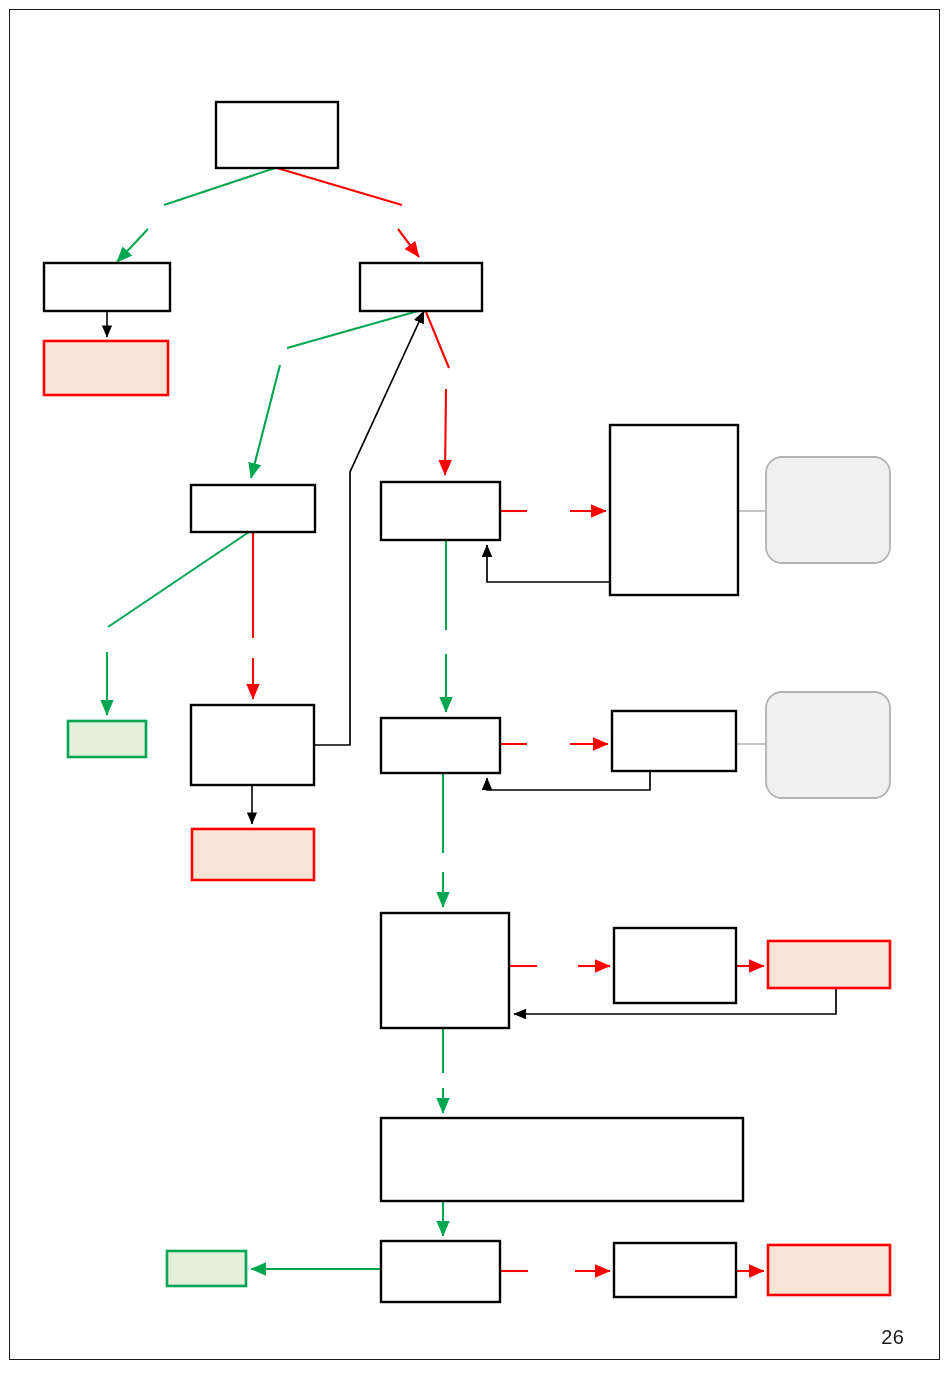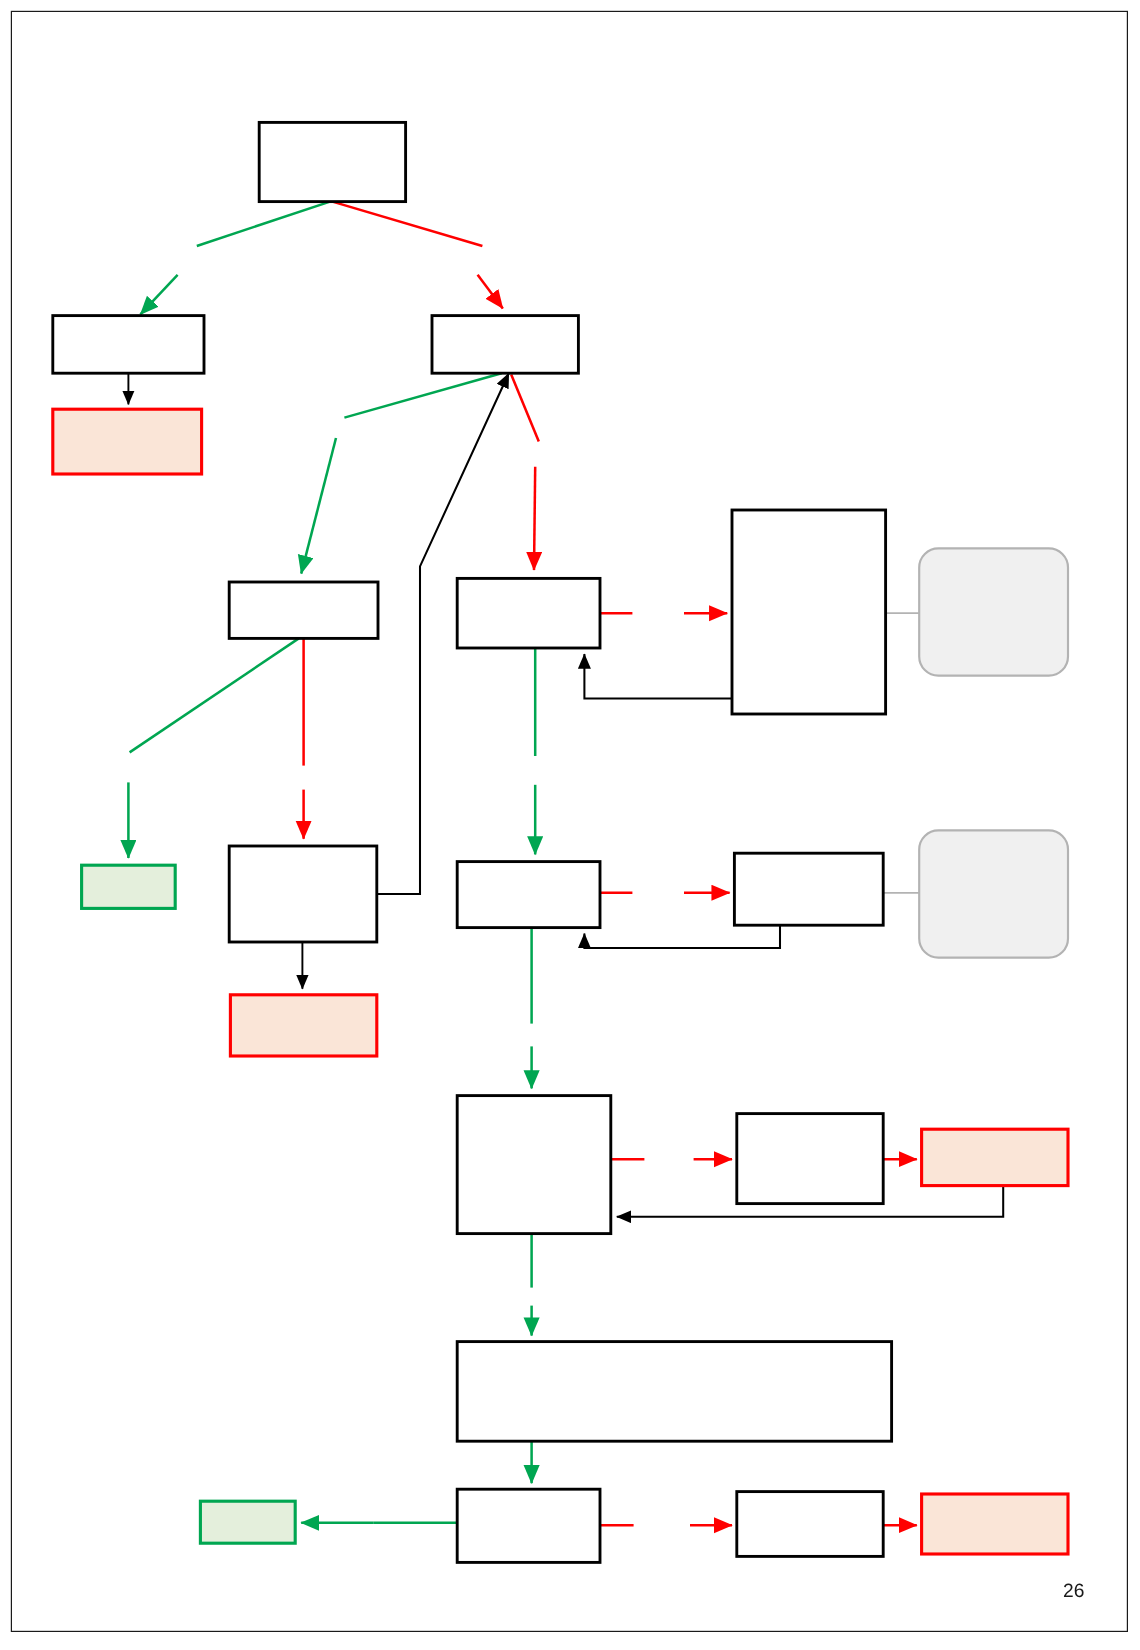--- a/index.html
+++ b/index.html
@@ -31,22 +31,22 @@
   #diagram-svg {
     position: absolute;
     left: 0;
     top: 0;
     width: 950px;
     height: 1375px;
   }
   #page-number {
     position: absolute;
     right: 46px;
-    bottom: 39px;
-    font-size: 16px;
+    bottom: 26px;
+    font-size: 20px;
     color: #1a1a1a;
     font-family: "Liberation Sans", sans-serif;
     letter-spacing: 0.2px;
   }
 </style>
 </head>
 <body>
 
 <div id="page">
 

